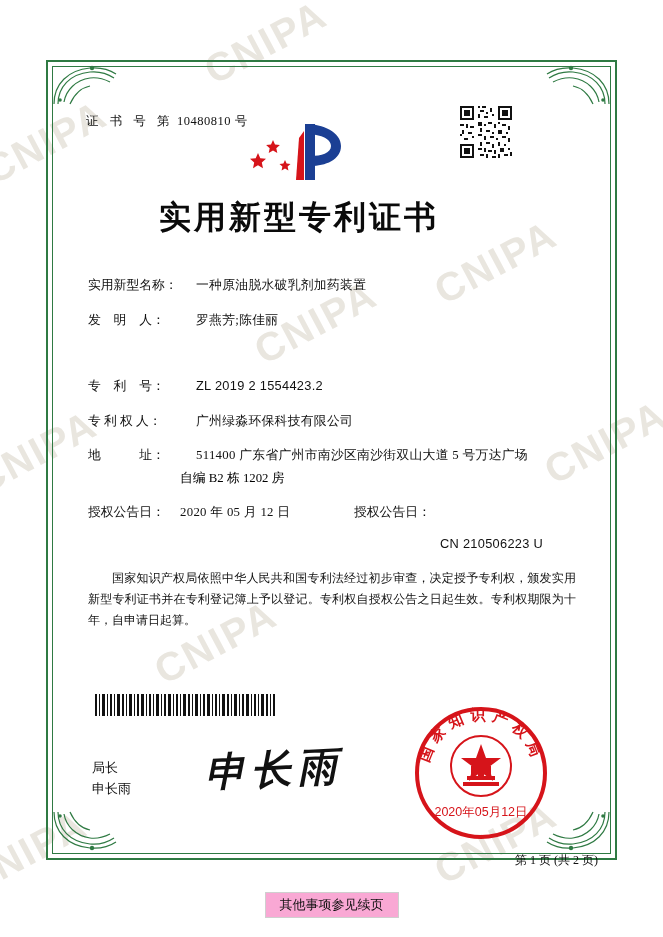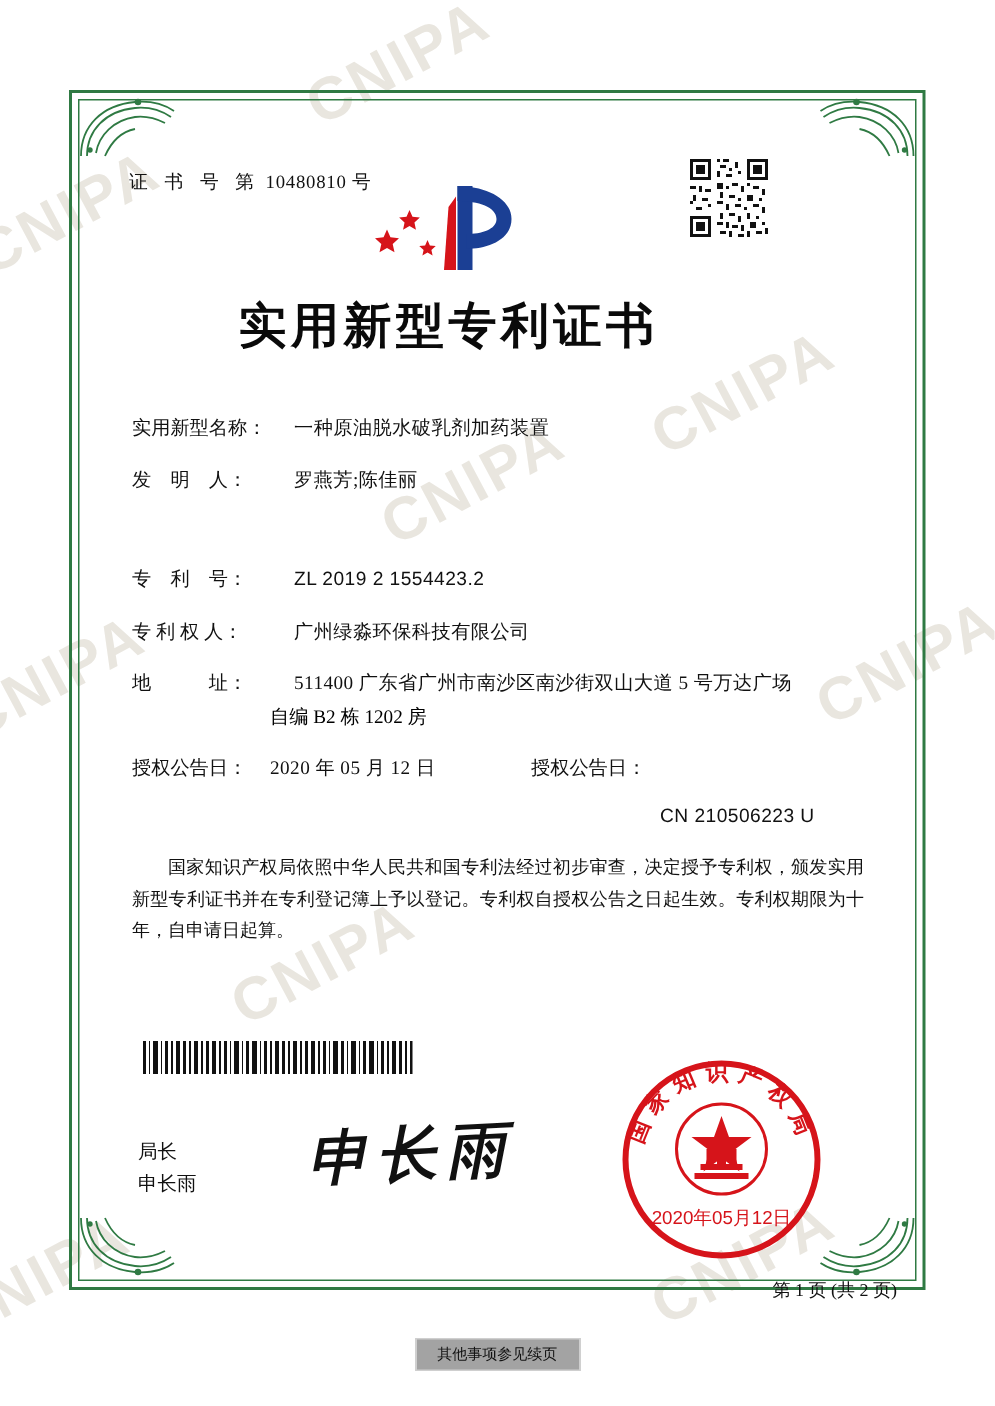--- a/index.html
+++ b/index.html
@@ -205,23 +205,23 @@
 
   .footer-note {
     position: absolute;
     left: 0; right: 0; top: 892px;
     text-align: center;
   }
   .footer-note span {
     display: inline-block;
     padding: 3px 14px;
     border: 1px solid #cfcfcf;
-    font-size: 10px;
-    color: #111;
-    background: #a3a3a3;
+    font-size: 13px;
+    color: #111;
+    background: #f9a8d4;
   }
 </style>
 </head>
 <body>
 
 <div class="watermarks">
   <div class="wm" style="left:-20px; top:120px; font-size:40px; transform:rotate(-28deg);">CNIPA</div>
   <div class="wm" style="left:200px; top:20px; font-size:40px; transform:rotate(-28deg);">CNIPA</div>
   <div class="wm" style="left:430px; top:240px; font-size:40px; transform:rotate(-28deg);">CNIPA</div>
   <div class="wm" style="left:-30px; top:430px; font-size:40px; transform:rotate(-28deg);">CNIPA</div>

